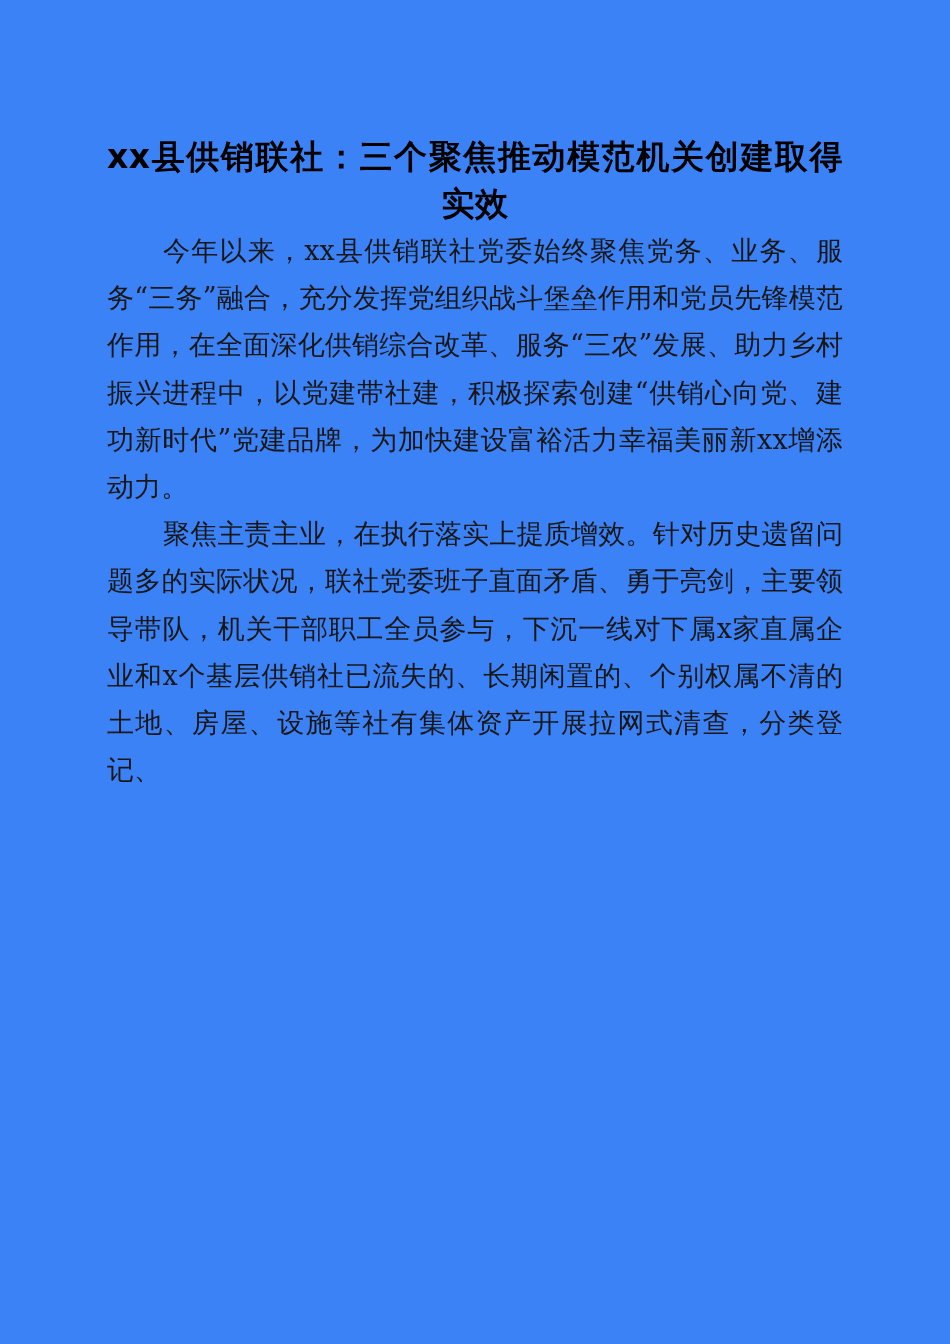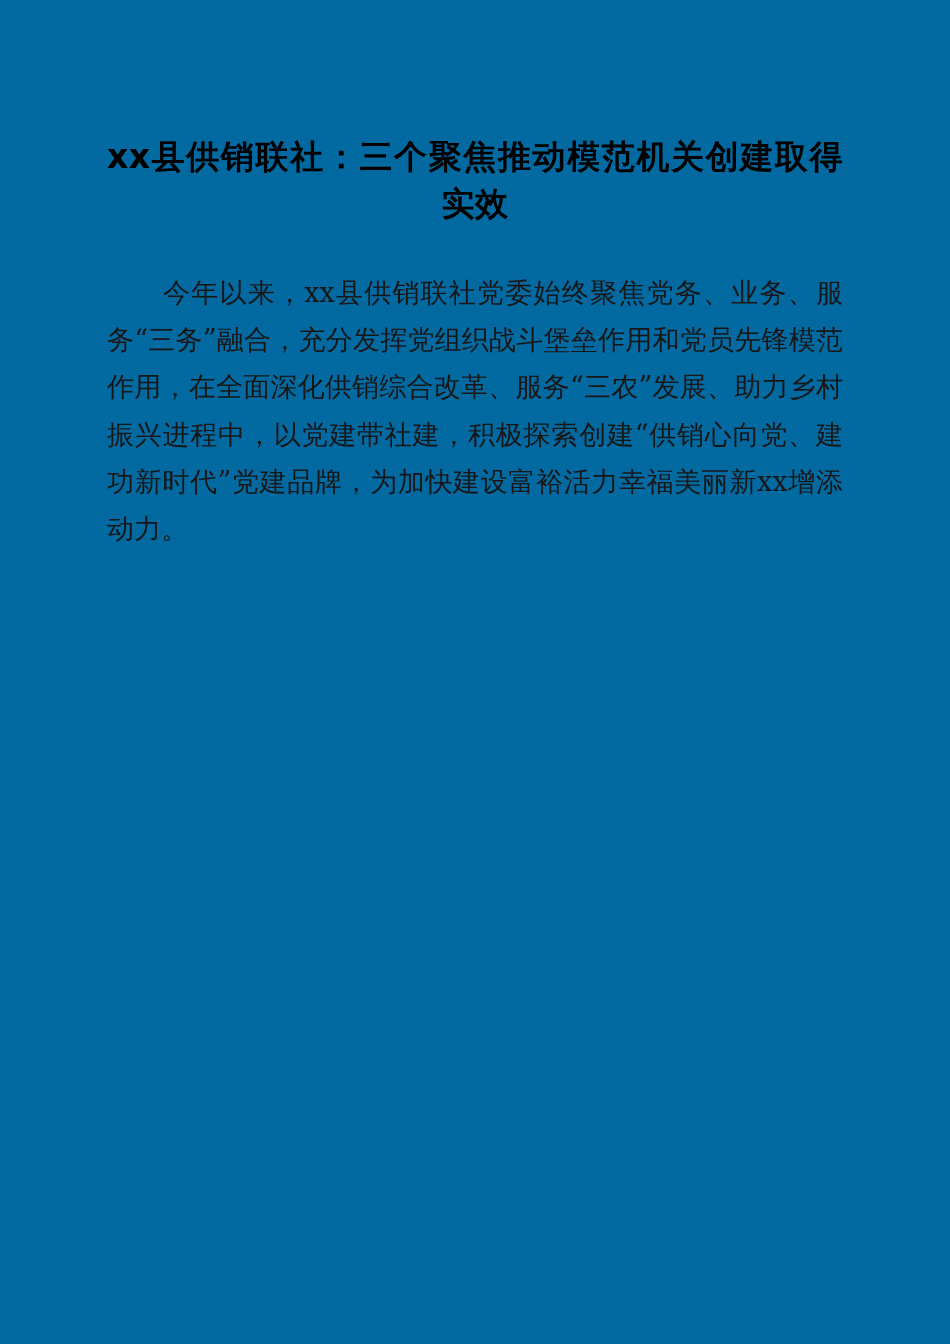--- a/index.html
+++ b/index.html
@@ -10,21 +10,21 @@
   body {
     width: 950px;
     height: 1344px;
     overflow: hidden;
     font-family: "DejaVu Serif", serif;
   }
   .page {
     position: relative;
     width: 950px;
     height: 1344px;
-    background: #0369a1;
+    background: #3b82f6;
     box-sizing: border-box;
   }
   .content {
     position: absolute;
     left: 107px;
     top: 0;
     width: 736px;
   }
   .doc-title {
     margin: 0;
@@ -33,21 +33,20 @@
     font-family: "DejaVu Sans", "Liberation Sans", sans-serif;
     font-weight: bold;
     font-size: 33px;
     line-height: 47px;
     letter-spacing: 0.5px;
     color: #000000;
     text-align: justify;
     text-align-last: center;
   }
   .body-block {
-    margin-top: 42px;
   }
   p.para {
     margin: 0;
     font-family: "DejaVu Serif", "Liberation Serif", serif;
     font-size: 27px;
     line-height: 47.2px;
     color: #171717;
     text-align: justify;
     text-justify: inter-ideograph;
     text-indent: 56px;
@@ -62,16 +61,17 @@
 </head>
 <body>
 
 <div class="page">
   <div class="content">
 
     <h1 class="doc-title">xx县供销联社：三个聚焦推动模范机关创建取得实效</h1>
 
     <div class="body-block">
       <p class="para">今年以来，xx县供销联社党委始终聚焦党务、业务、服务“三务”融合，充分发挥党组织战斗堡垒作用和党员先锋模范作用，在全面深化供销综合改革、服务“三农”发展、助力乡村振兴进程中，以党建带社建，积极探索创建“供销心向党、建功新时代”党建品牌，为加快建设富裕活力幸福美丽新xx增添动力。</p>
+      <p class="para">聚焦主责主业，在执行落实上提质增效。针对历史遗留问题多的实际状况，联社党委班子直面矛盾、勇于亮剑，主要领导带队，机关干部职工全员参与，下沉一线对下属x家直属企业和x个基层供销社已流失的、长期闲置的、个别权属不清的土地、房屋、设施等社有集体资产开展拉网式清查，分类登记、</p>
     </div>
 
   </div>
 </div>
 
 </body></html>

